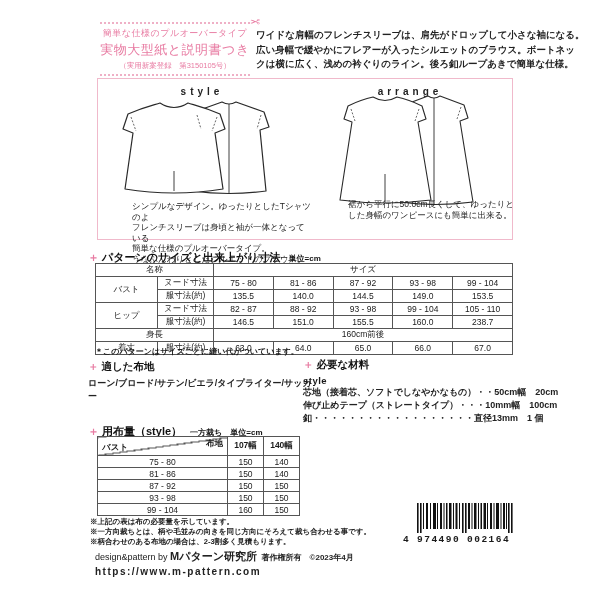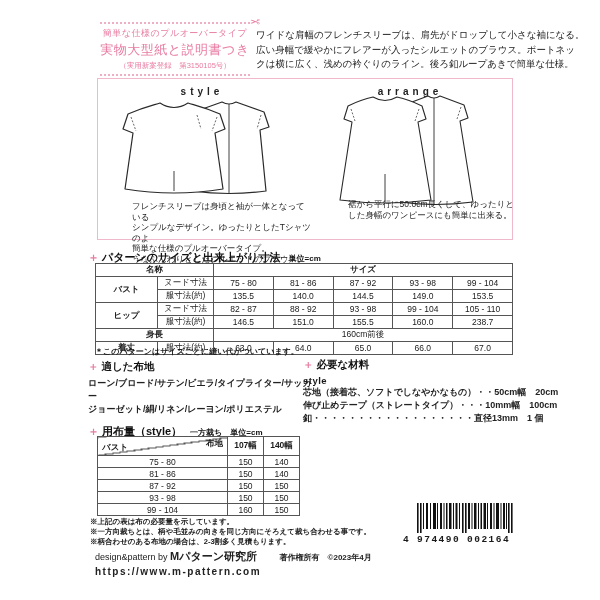--- a/index.html
+++ b/index.html
@@ -10,41 +10,41 @@
     font-family:"Liberation Sans", sans-serif; color:#1a1a1a;
   }
   
   .stamp { position:absolute; left:100px; top:22px; width:150px; text-align:center; color:#e87ba2; }
   .stamp-rule { position:relative; border-top:2px dotted #efb0c6; height:2px; }
   .stamp-rule .scissors { position:absolute; right:-10px; top:-9px; font-size:12px; color:#e87ba2; transform:scaleX(-1); }
   .stamp-l1 { font-size:9px; letter-spacing:0.5px; margin-top:3px; }
   .stamp-l2 { font-size:13px; letter-spacing:0.5px; margin-top:1px; }
   .stamp-l3 { font-size:7.5px; margin-top:2px; margin-bottom:3px; }
   
-  .description { position:absolute; left:256px; top:28px; width:334px; font-size:9.5px; line-height:14.5px; font-weight:normal; color:#222; }
+  .description { position:absolute; left:256px; top:28px; width:334px; font-size:9.5px; line-height:14.5px; font-weight:bold; color:#222; }
   
   .stylebox { position:absolute; left:97px; top:78px; width:416px; height:162px; border:1px solid #f0b9cb; background:#fff; }
   .half-label { position:absolute; top:7px; font-size:10px; font-weight:bold; letter-spacing:4px; color:#222; }
   .label-style { left:0; width:208px; text-align:center; }
   .label-arrange { left:208px; width:208px; text-align:center; }
   .garment-svg { position:absolute; }
   .svg-style { left:18px; top:18px; }
   .svg-arrange { left:240px; top:13px; }
   .caption { position:absolute; font-size:8.5px; line-height:10.5px; color:#222; }
   .caption-style { left:34px; top:122px; width:180px; }
   .caption-arrange { left:250px; top:120px; width:170px; }
   
   .sec-title { position:absolute; font-size:11px; font-weight:bold; color:#111; }
   .plus { color:#e87ba2; font-weight:bold; margin-right:3px; }
   .unit-note { font-size:8px; font-weight:bold; margin-left:8px; }
   
   table { border-collapse:collapse; table-layout:fixed; }
   .size-table { position:absolute; left:95px; top:263px; width:418px; }
   .size-table td { border:1px solid #555; font-size:8.5px; text-align:center; height:11px; padding:0 1px; }
-  .size-table .lbl { font-weight:bold; }
+  .size-table .lbl { font-weight:normal; }
   .size-note { position:absolute; left:95px; top:346px; font-size:8px; font-weight:bold; }
   
   .fabric { position:absolute; left:88px; top:360px; width:225px; }
   .fabric .body-line, .materials .body-line { font-size:9px; line-height:13px; font-weight:bold; color:#222; }
   .materials { position:absolute; left:303px; top:358px; width:290px; }
   .materials .sub { font-size:9.5px; font-weight:bold; margin-top:2px; letter-spacing:0.5px; }
   .inline-title { position:static; display:block; margin-bottom:3px; }
   
   .yardage-title { left:88px; top:424px; }
   .yardage-table { position:absolute; left:97px; top:436px; width:202px; }
@@ -53,21 +53,21 @@
   .diag {
     position:relative; width:130px;
     background-image:linear-gradient(to bottom right, transparent calc(50% - 0.6px), #555 calc(50% - 0.6px), #555 calc(50% + 0.6px), transparent calc(50% + 0.6px));
   }
   .diag .t { position:absolute; top:1px; right:4px; font-size:8.5px; font-weight:bold; }
   .diag .b { position:absolute; bottom:1px; left:4px; font-size:8.5px; font-weight:bold; }
   .yardage-notes { position:absolute; left:90px; top:517px; font-size:7.5px; line-height:10px; font-weight:bold; color:#222; }
   
   .credit { position:absolute; left:95px; top:549px; font-size:9px; color:#222; }
   .credit .brand { font-size:11px; font-weight:bold; }
-  .credit .rights { font-size:8px; margin-left:20px; font-weight:bold; }
+  .credit .rights { font-size:8px; margin-left:2px; font-weight:bold; }
   .url { position:absolute; left:95px; top:566px; font-size:10px; font-weight:bold; letter-spacing:1.5px; color:#222; }
   .barcode { position:absolute; left:403px; top:503px; width:120px; height:48px; background:#fff; }
   .barcode svg { position:absolute; left:14px; top:0; }
   .barcode-digits { position:absolute; left:0; top:31px; width:114px; display:flex; font-size:9.5px; font-weight:bold; font-family:"Liberation Mono", monospace; }
   .barcode-digits .d0 { width:14px; }
   .barcode-digits .d1 { width:50px; letter-spacing:1.5px; }
   .barcode-digits .d2 { letter-spacing:1.5px; }
 </style>
 </head>
 <body>
@@ -117,22 +117,22 @@
 
         <path d="M10,14 C22,8 30,6 35,5 Q47,12 59,5 C64,6 72,8 84,14 L88,27 L80,30 L93,108 Q47,114 2,108 L14,30 L6,27 Z"></path>
         <path d="M47,82 L47,110" stroke-width="0.9"></path>
         <path d="M13,17 L17,29" stroke-width="0.7" stroke-dasharray="2,1.6" fill="none"></path>
         <path d="M81,17 L77,29" stroke-width="0.7" stroke-dasharray="2,1.6" fill="none"></path>
         <path d="M123,15 L119,27" stroke-width="0.7" stroke-dasharray="2,1.6" fill="none"></path>
       </g>
     </svg>
 
     <div class="caption caption-style">
+      <div>シンプルなデザイン。ゆったりとしたTシャツのよ</div>
       <div>フレンチスリーブは身頃と袖が一体となっている</div>
-      <div>シンプルなデザイン。ゆったりとしたTシャツのよ</div>
       <div>簡単な仕様のプルオーバータイプ。</div>
       <div>うなふんわりとしたシルエットのブラウス。</div>
     </div>
     <div class="caption caption-arrange">
       <div>裾から平行に50.0cm長くして、ゆったりと</div>
       <div>した身幅のワンピースにも簡単に出来る。</div>
     </div>
   </div>
 
   <div class="sec-title" style="left:88px; top:250px;">
@@ -203,21 +203,20 @@
     </tr>
   </tbody>
     </table>
   <div class="size-note">＊このパターンはサイズごとに縫い代がついています。</div>
 
   <div class="fabric">
     <div class="sec-title inline-title" style="font-size:10.5px;">
       <span class="plus">＋</span><span>適した布地</span>
     </div>
     <div class="body-line">ローン/ブロード/サテン/ビエラ/タイプライター/サッカー</div>
-    <div class="body-line">ジョーゼット/絹/リネン/レーヨン/ポリエステル</div>
   </div>
 
   <div class="materials">
     <div class="sec-title inline-title" style="font-size:10.5px;">
       <span class="plus">＋</span><span>必要な材料</span>
     </div>
     <div class="sub">style</div>
     <div class="body-line">芯地（接着芯、ソフトでしなやかなもの）・・50cm幅　20cm</div>
     <div class="body-line">伸び止めテープ（ストレートタイプ）・・・10mm幅　100cm</div>
     <div class="body-line">釦・・・・・・・・・・・・・・・・・・直径13mm　1 個</div>

